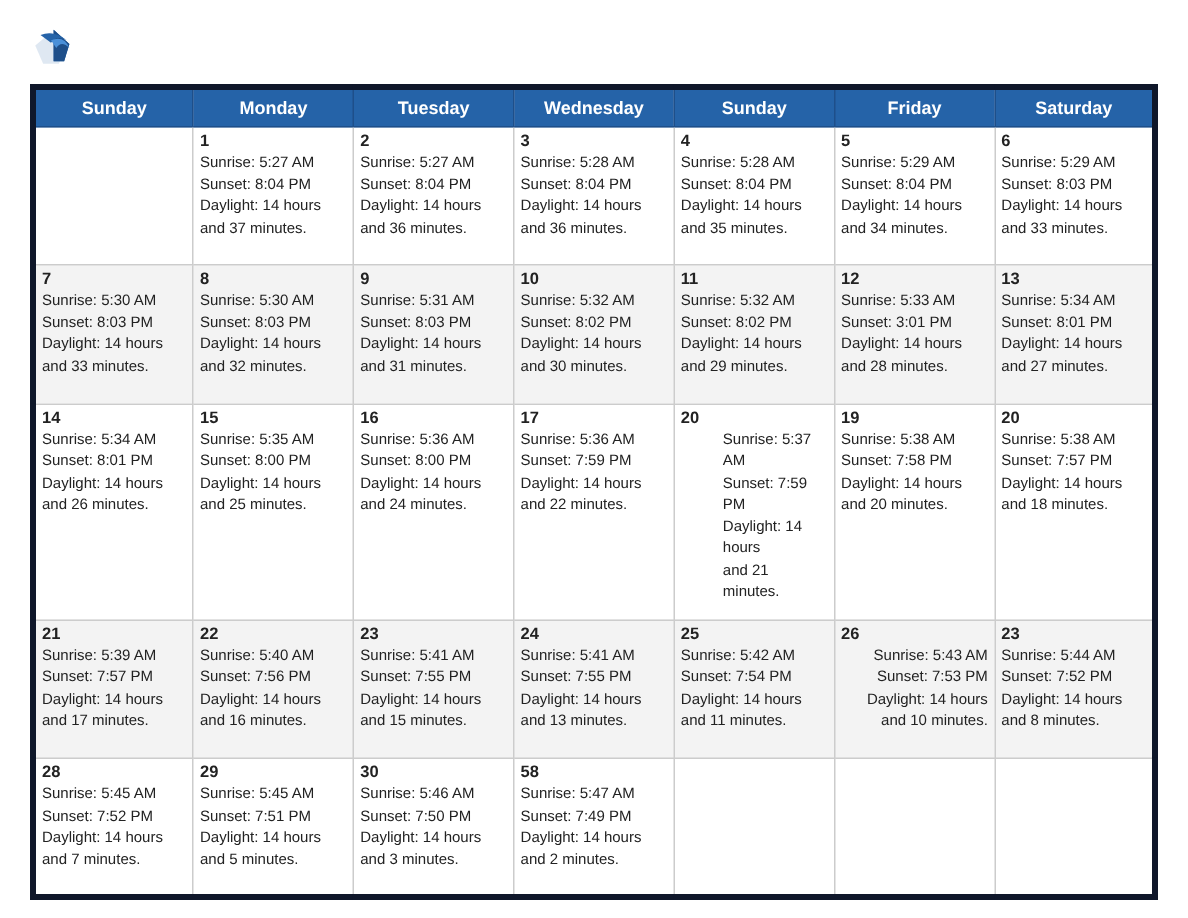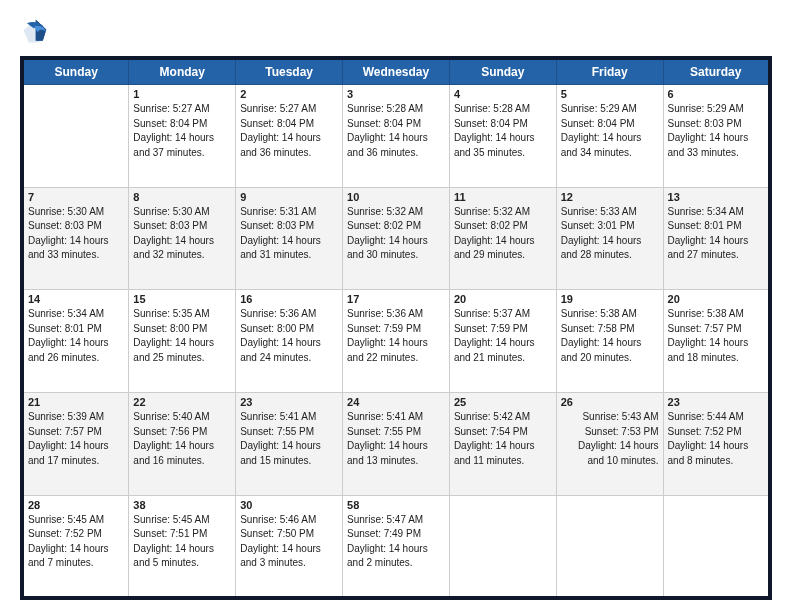--- a/index.html
+++ b/index.html
@@ -264,21 +264,21 @@
           </td>
           <td>
             <span class="day-num">17</span>
             <div class="day-info" style="white-space: pre-line;">Sunrise: 5:36 AM
 Sunset: 7:59 PM
 Daylight: 14 hours
 and 22 minutes.</div>
           </td>
           <td>
             <span class="day-num">20</span>
-            <div class="day-info" style="white-space: pre-line;">Sunrise: 5:37 AM
+            <div class="day-info" style="white-space: pre-line; margin-left: 28px;">Sunrise: 5:37 AM
 Sunset: 7:59 PM
 Daylight: 14 hours
 and 21 minutes.</div>
           </td>
           <td>
             <span class="day-num">19</span>
             <div class="day-info" style="white-space: pre-line;">Sunrise: 5:38 AM
 Sunset: 7:58 PM
 Daylight: 14 hours
 and 20 minutes.</div>
@@ -344,21 +344,21 @@
         </tr>
         <tr class="row-white">
           <td>
             <span class="day-num">28</span>
             <div class="day-info" style="white-space: pre-line;">Sunrise: 5:45 AM
 Sunset: 7:52 PM
 Daylight: 14 hours
 and 7 minutes.</div>
           </td>
           <td>
-            <span class="day-num">38</span>
+            <span class="day-num">29</span>
             <div class="day-info" style="white-space: pre-line;">Sunrise: 5:45 AM
 Sunset: 7:51 PM
 Daylight: 14 hours
 and 5 minutes.</div>
           </td>
           <td>
             <span class="day-num">30</span>
             <div class="day-info" style="white-space: pre-line;">Sunrise: 5:46 AM
 Sunset: 7:50 PM
 Daylight: 14 hours

